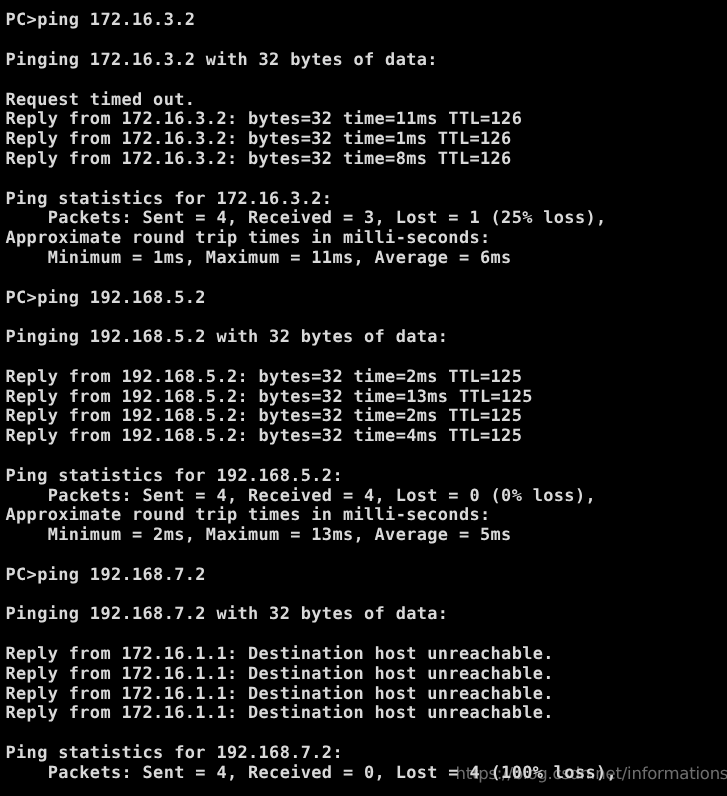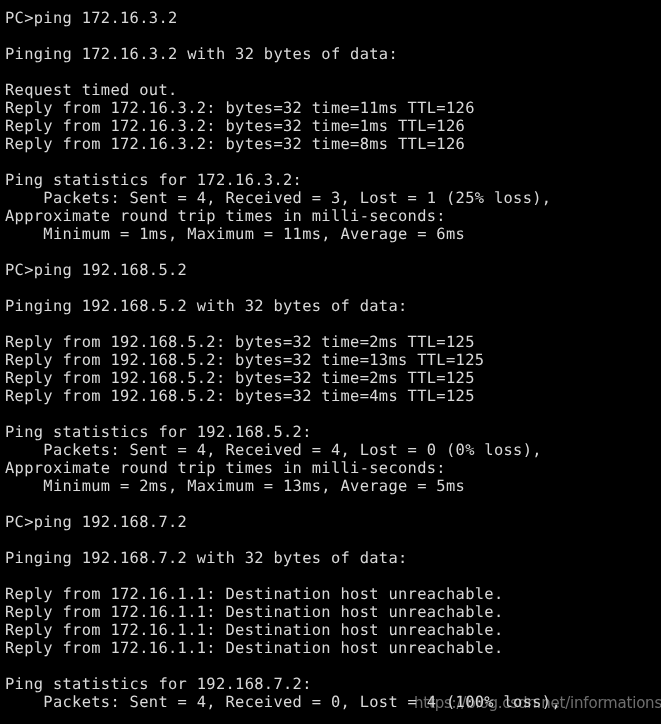--- a/index.html
+++ b/index.html
@@ -28,21 +28,21 @@
     width: 661px;
     padding: 9px 0 0 5px;
     box-sizing: border-box;
     margin: 0;
     color: #d9d9d9;
     font-family: "DejaVu Sans Mono", "Liberation Mono", monospace;
     font-size: 15.4px;
     line-height: 18px;
     letter-spacing: 0.32px;
     white-space: pre;
-    font-weight: 400;
+    font-weight: 700;
     text-rendering: geometricPrecision;
   }
   .console-line {
     display: block;
     height: 18px;
     white-space: pre;
   }
   .console-line.blank {
     color: transparent;
   }

